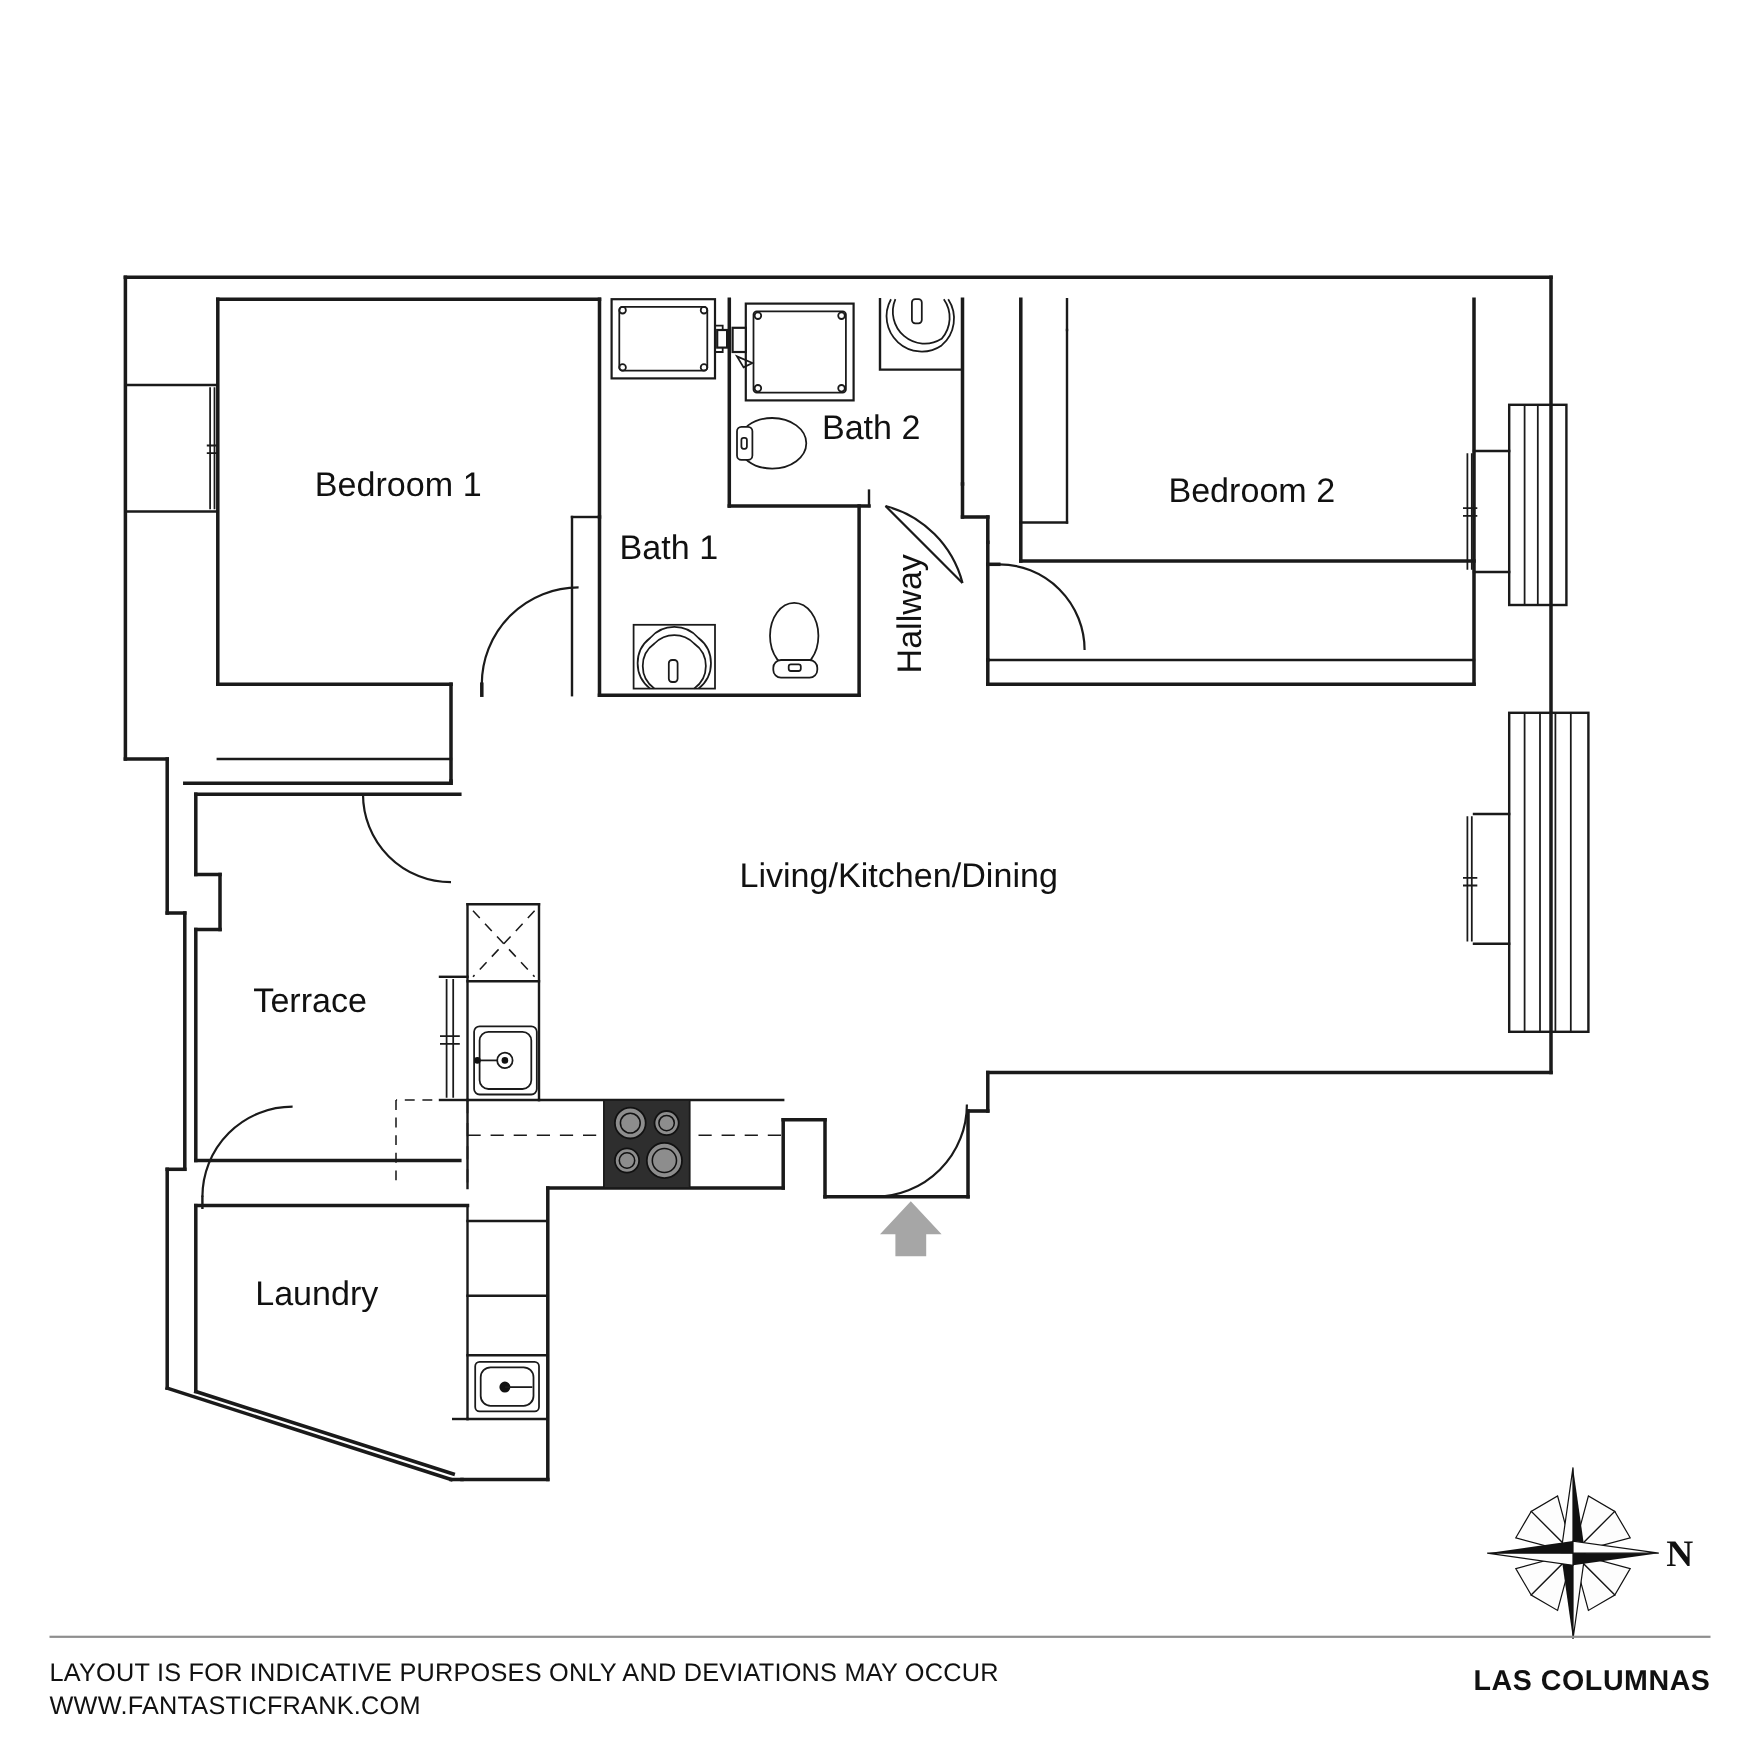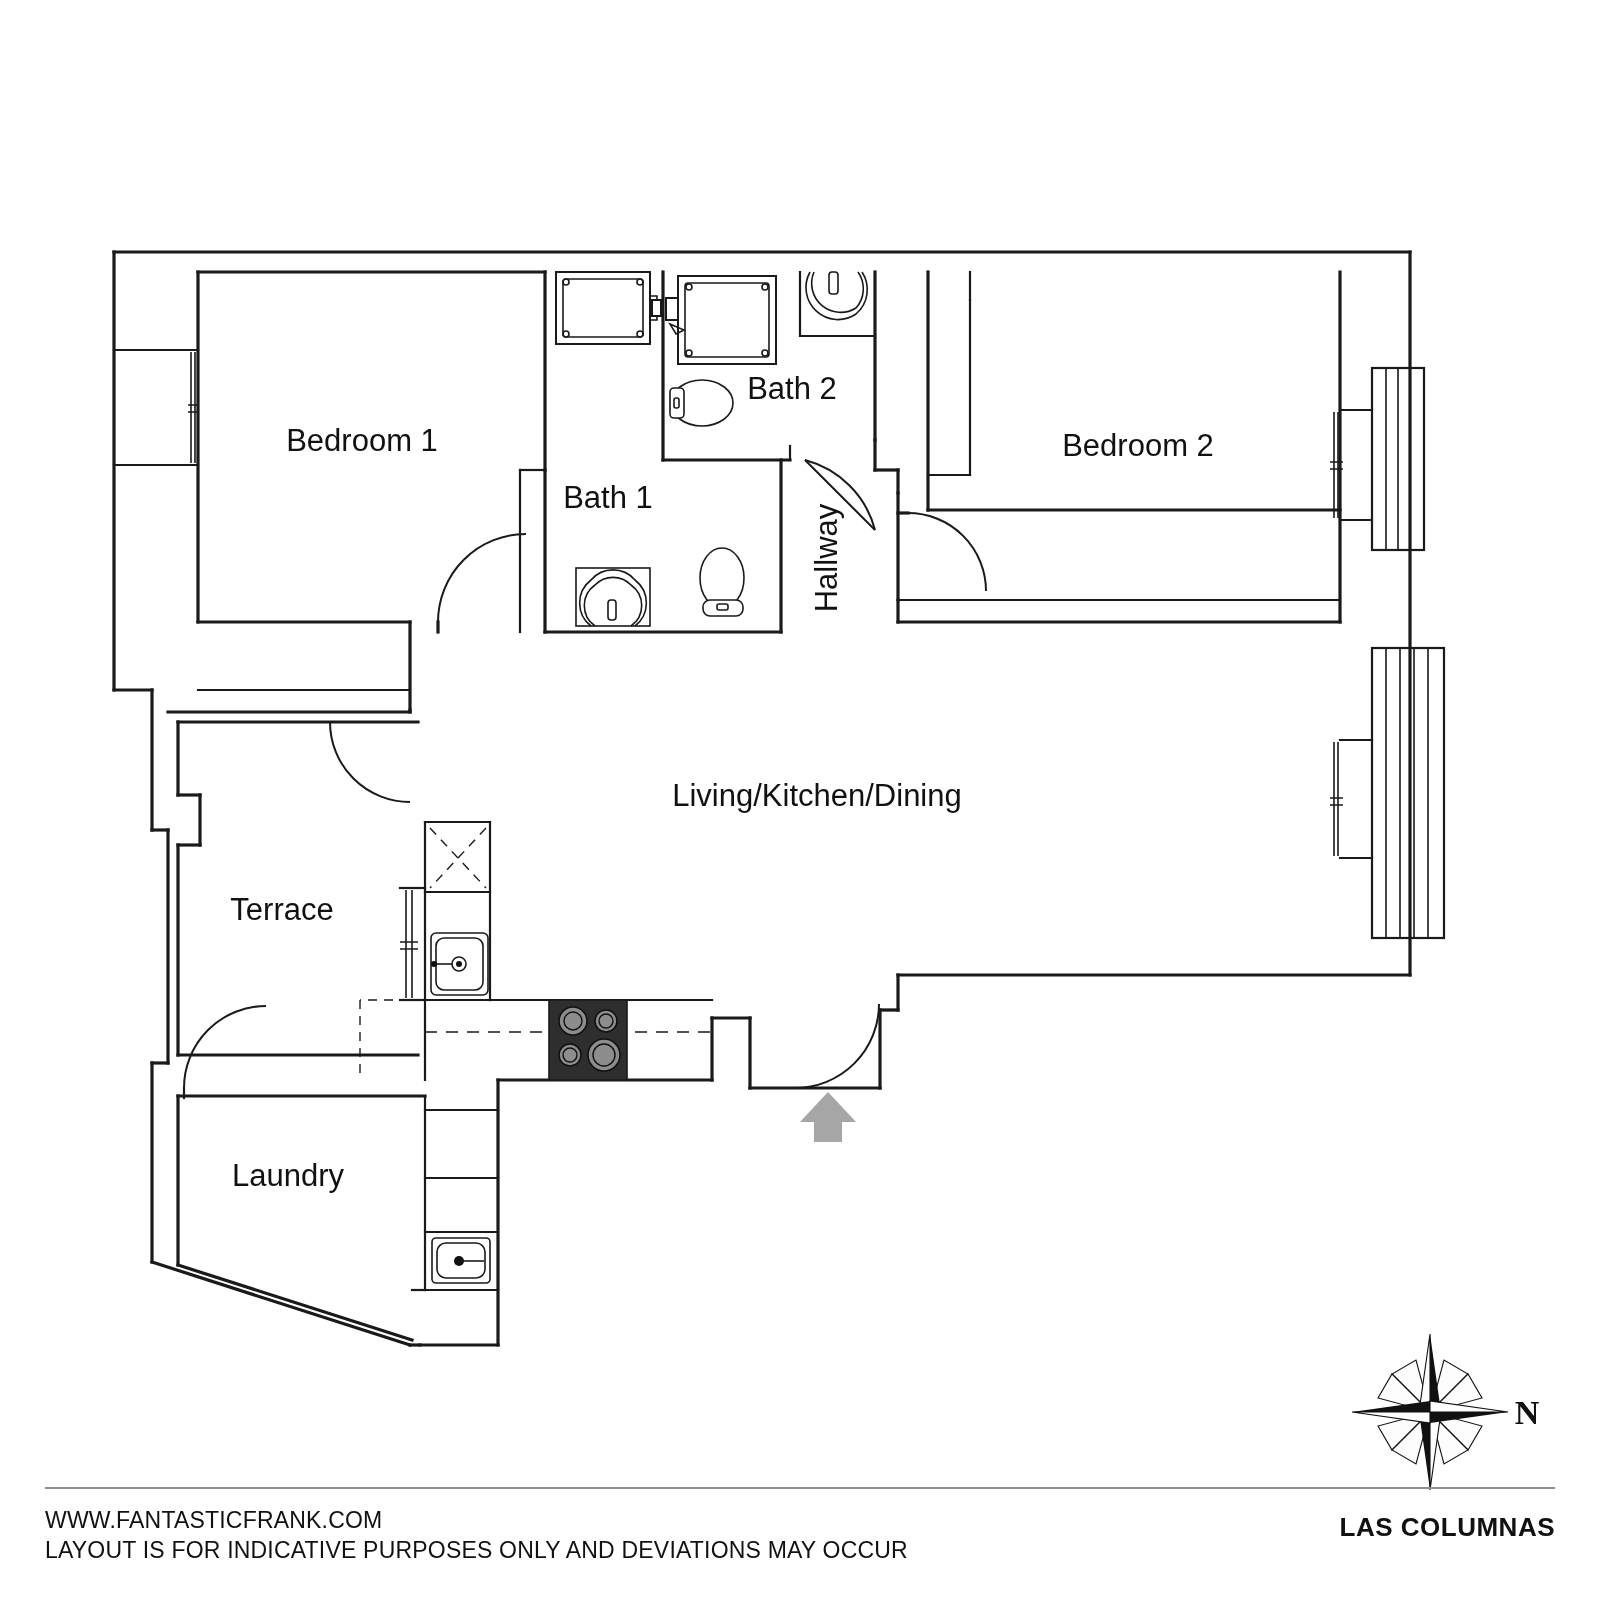--- a/index.html
+++ b/index.html
@@ -342,17 +342,17 @@
     <polygon class="compass-dark" points="78,0 0,11 0,0"></polygon>
     <text class="north-letter" x="97" y="12" text-anchor="middle">N</text>
   </g>
 
 </svg>
 </div>
 
 <div class="footer-rule"></div>
 
 <div class="footer">
+  <div>LAYOUT IS FOR INDICATIVE PURPOSES ONLY AND DEVIATIONS MAY OCCUR</div>
   <div>WWW.FANTASTICFRANK.COM</div>
-  <div>LAYOUT IS FOR INDICATIVE PURPOSES ONLY AND DEVIATIONS MAY OCCUR</div>
 </div>
 
 <div class="brand">LAS COLUMNAS</div>
 
 </body></html>

